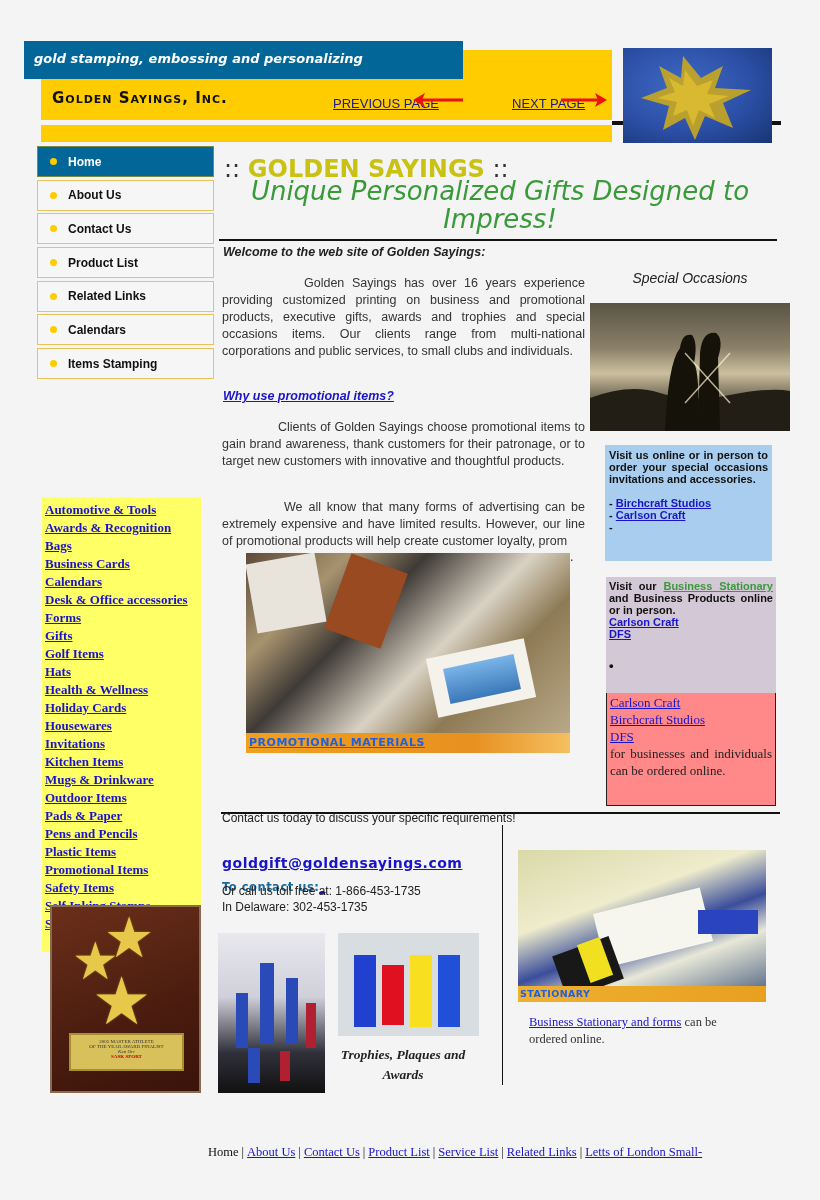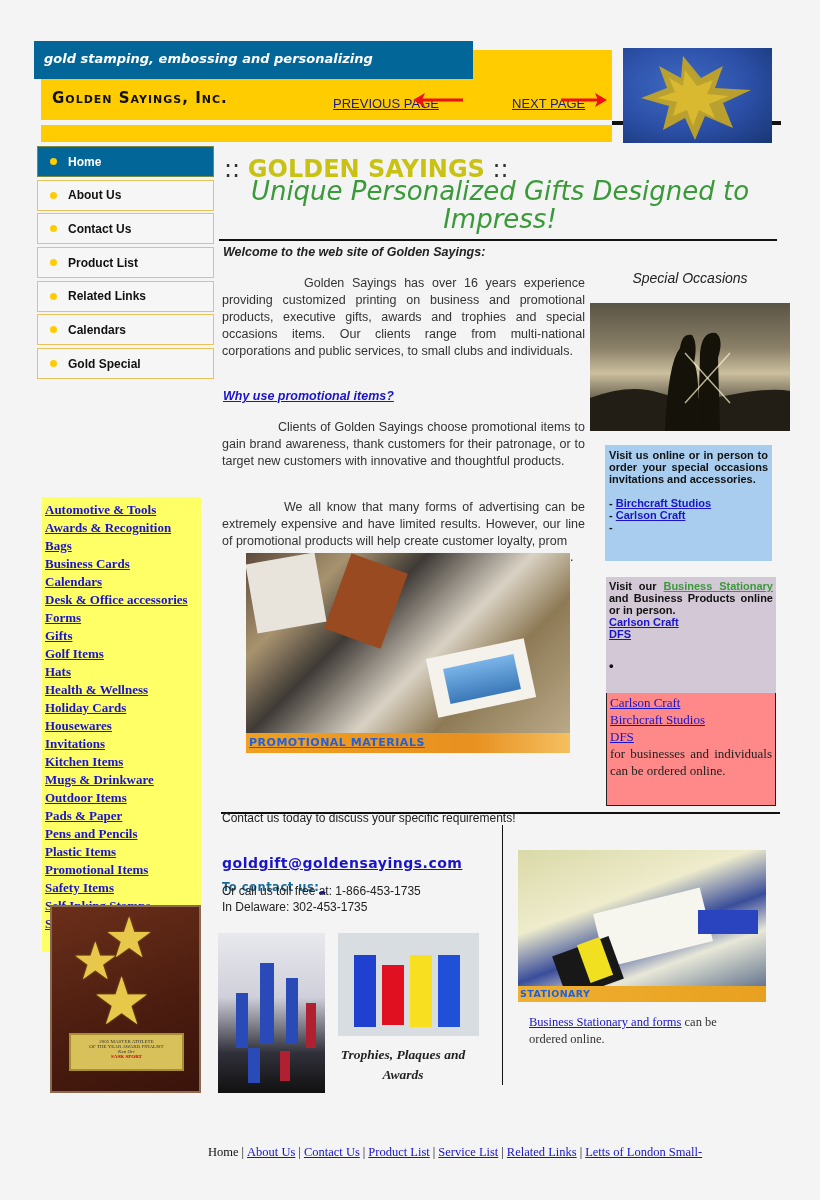--- a/index.html
+++ b/index.html
@@ -2,21 +2,21 @@
 <html><head>
   <meta charset="utf-8">
   <style>
     * { box-sizing: border-box; margin: 0; padding: 0; }
     html, body { width: 820px; height: 1200px; background: #f4f4f4; overflow: hidden; }
     body { position: relative; font-family: "Liberation Sans", sans-serif; color: #222; }
     .abs { position: absolute; }
     a, .link { color: #1a14c8; text-decoration: underline; cursor: pointer; }
 
     
-    .tagline-bar { left: 34px; top: 41px; width: 439px; height: 38px; background: #036699; color: #fff;
+    .tagline-bar { left: 24px; top: 41px; width: 439px; height: 38px; background: #036699; color: #fff;
       font-family: "DejaVu Sans", sans-serif; font-style: italic; font-weight: bold; font-size: 13px;
       padding: 10px 0 0 10px; z-index: 3; }
     .header-yellow { left: 41px; top: 50px; width: 571px; height: 70px; background: #ffcc00; z-index: 2; }
     .header-strip { left: 41px; top: 125px; width: 571px; height: 17px; background: #ffcc00; }
     .company-name { left: 52px; top: 89px; font-family: "DejaVu Sans", sans-serif; font-weight: bold;
       font-size: 15px; letter-spacing: 1px; color: #111; z-index: 4; font-variant: small-caps; }
     .nav-link-small { font-family: "Liberation Sans", sans-serif; font-size: 13px; color: #1a1a88; z-index: 4; text-decoration: underline; }
     .arrow { z-index: 4; }
     .leaf-box { left: 623px; top: 48px; width: 149px; height: 95px; z-index: 3;
       background: radial-gradient(ellipse at 40% 40%, #3e6ac4 0%, #2c4fa6 55%, #183574 100%); overflow: hidden; }
@@ -145,21 +145,21 @@
   <div class="nav-item">
       <span class="dot"></span>
       <span>Related Links</span>
     </div>
   <div class="nav-item">
       <span class="dot"></span>
       <span>Calendars</span>
     </div>
   <div class="nav-item">
       <span class="dot"></span>
-      <span>Gold Special</span>
+      <span>Items Stamping</span>
     </div>
 </nav>
 
 <div class="abs product-list">
   <a>Automotive &amp; Tools</a>
   <a>Awards &amp; Recognition</a>
   <a>Bags</a>
   <a>Business Cards</a>
   <a>Calendars</a>
   <a>Desk &amp; Office accessories</a>

